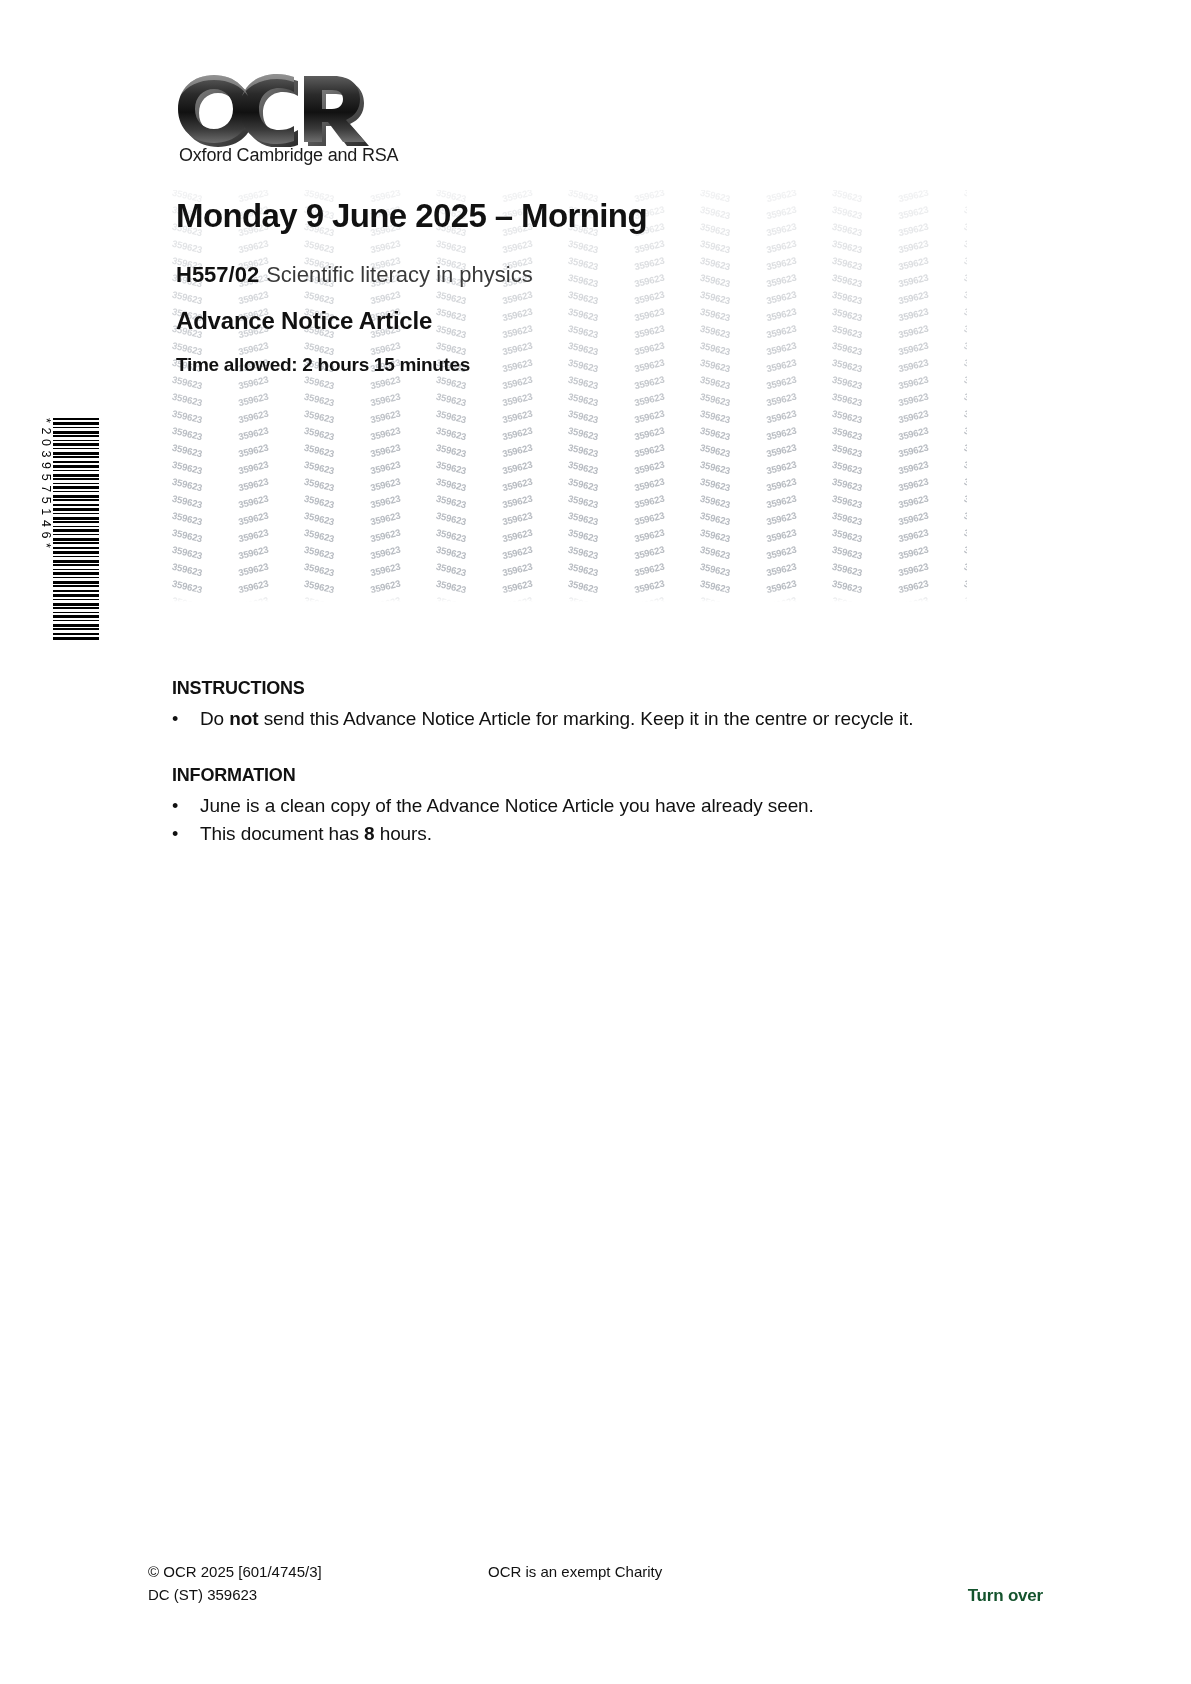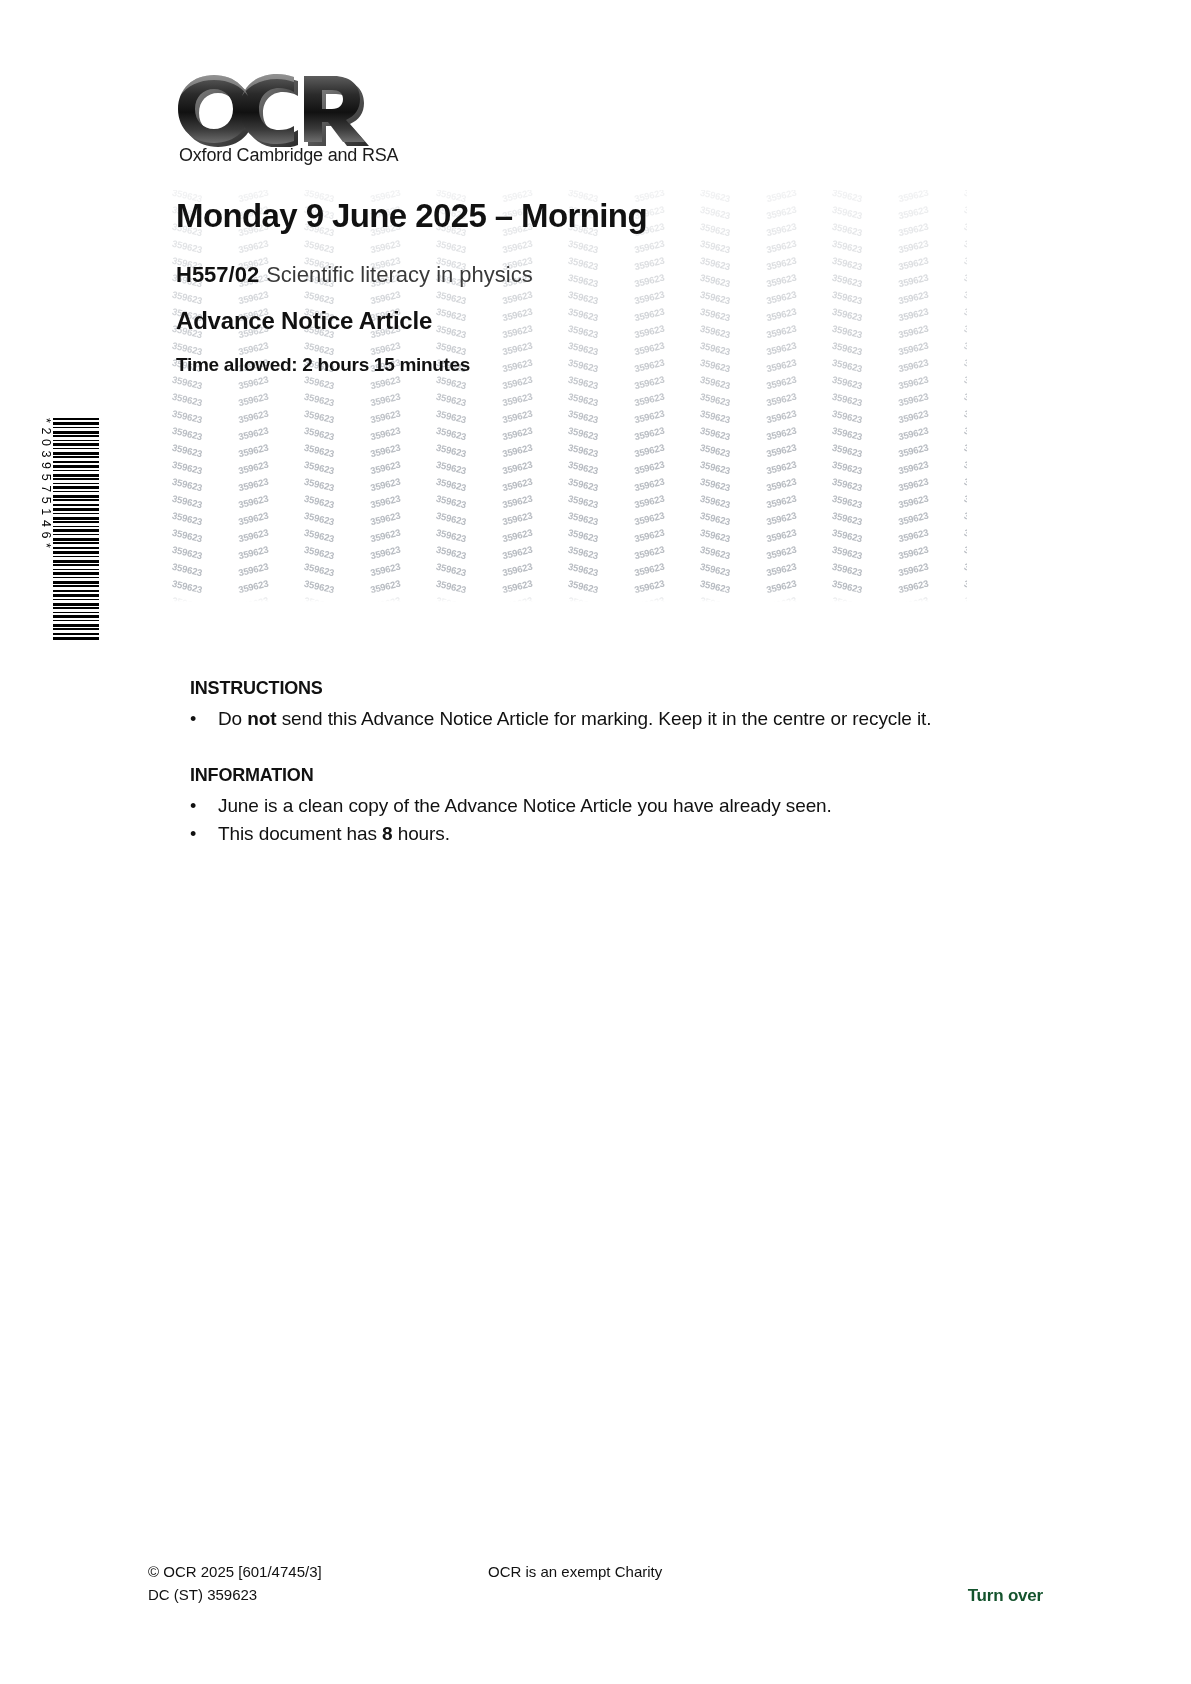--- a/index.html
+++ b/index.html
@@ -170,21 +170,21 @@
     color: #111;
     line-height: 26px;
     margin-top: 15px;
     letter-spacing: -0.3px;
     white-space: nowrap;
   }
 
   
   #sections {
     position: absolute;
-    left: 190px;
+    left: 172px;
     top: 676px;
     width: 860px;
   }
   .section + .section {
     margin-top: 30px;
   }
   .section-heading {
     font-size: 18px;
     font-weight: bold;
     color: #111;

